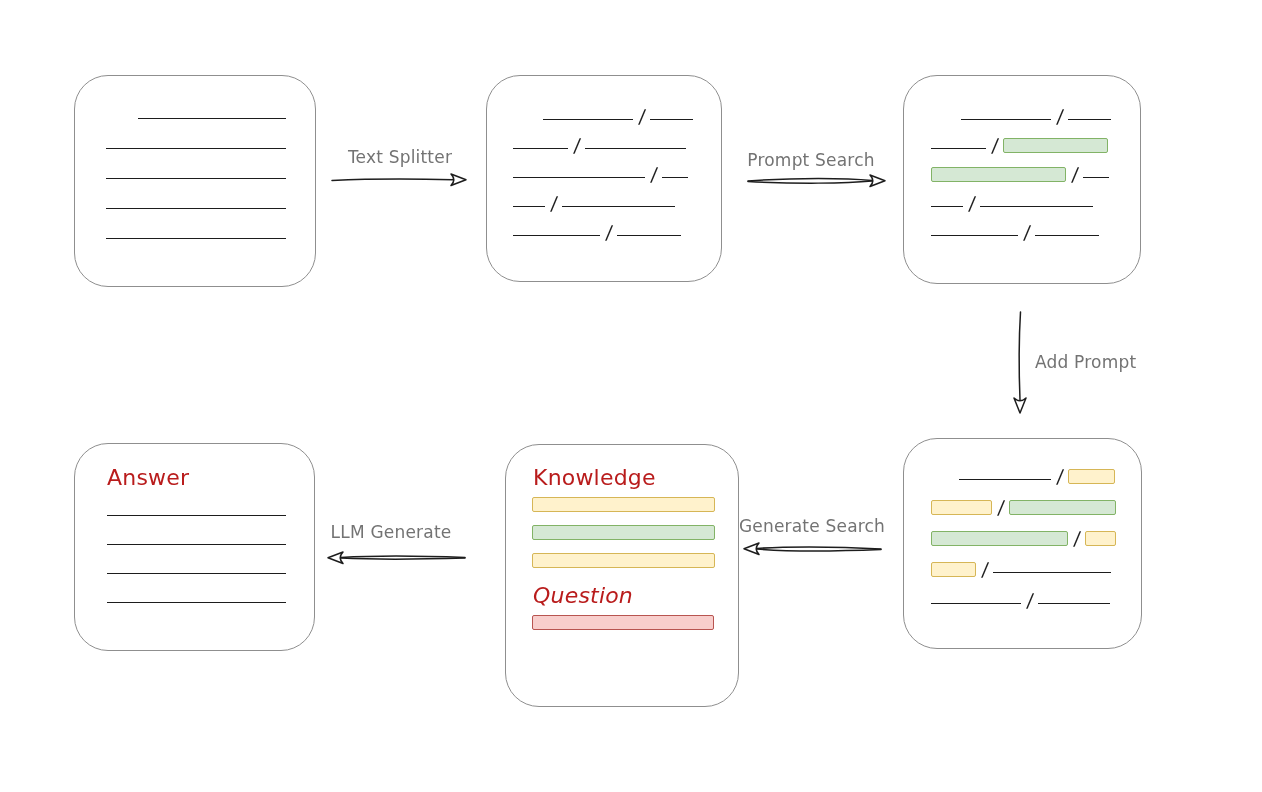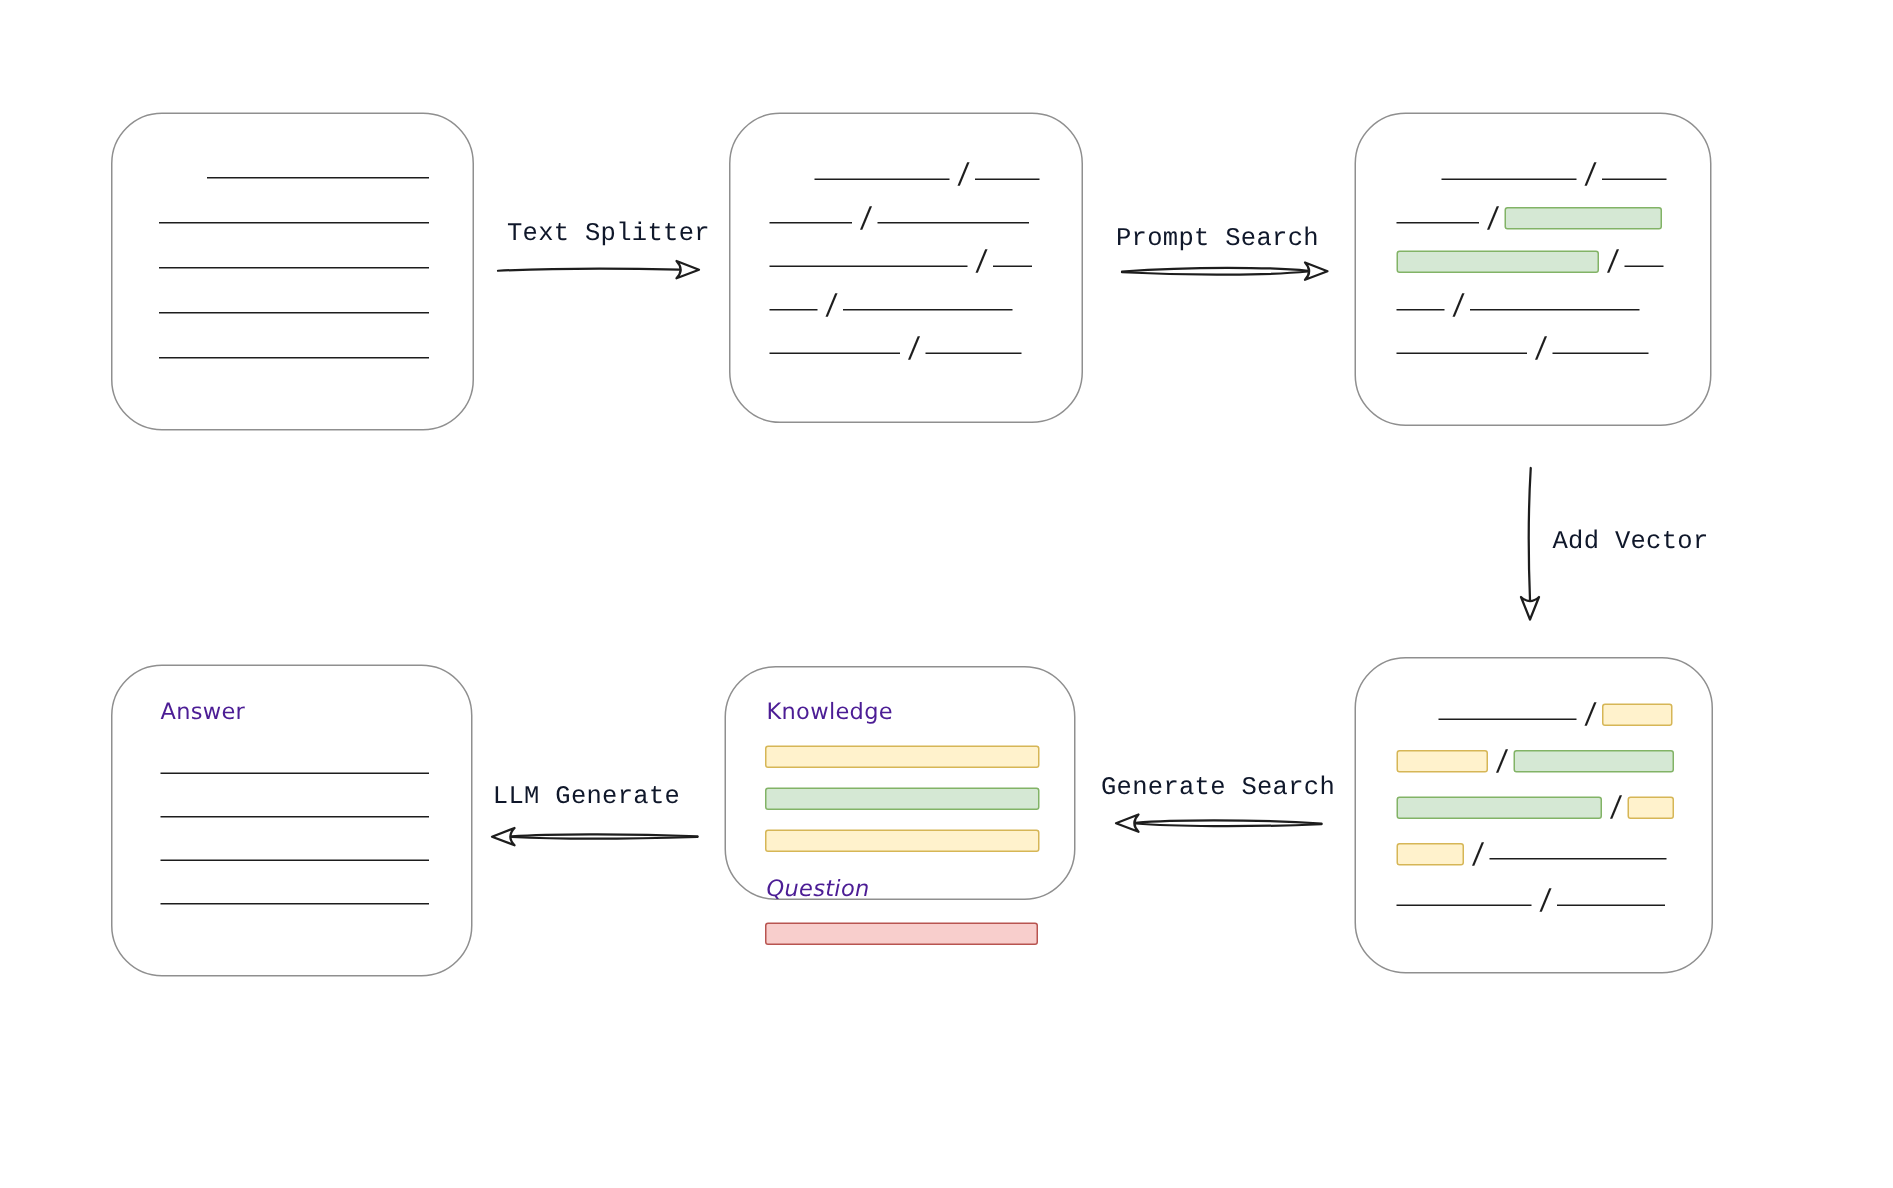--- a/index.html
+++ b/index.html
@@ -9,21 +9,21 @@
   }
   
   .box{
     position:absolute;background:#ffffff;border:1.4px solid #8f8f8f;border-radius:34px;
     box-sizing:border-box;
   }
   #box-document{left:74px;top:75px;width:242px;height:212px;}
   #box-split{left:486px;top:75px;width:236px;height:207px;}
   #box-vector{left:903px;top:75px;width:238px;height:209px;}
   #box-context{left:903px;top:438px;width:239px;height:211px;}
-  #box-prompt{left:483px;top:444px;width:234px;height:156px;}
+  #box-prompt{left:505px;top:444px;width:234px;height:263px;}
   #box-answer{left:74px;top:443px;width:241px;height:208px;}
 
   
   .rows{box-sizing:border-box;}
   #box-document .rows{padding:16px 0 0 31px;}
   #box-document .seg-row{height:30px;}
   #box-split .rows{padding:19px 0 0 26px;}
   #box-split .seg-row{height:29px;}
   #box-vector .rows{padding:19px 0 0 27px;}
   #box-vector .seg-row{height:29px;}
@@ -40,21 +40,21 @@
     display:inline-block;font-size:19px;line-height:15px;font-weight:500;
     margin:0 5px 0 6px;color:#1d1d1d;transform:skewX(-6deg);
   }
   .seg-chip{
     display:inline-block;height:13px;margin-bottom:0;border-radius:2px;box-sizing:content-box;
   }
   .chip-green{background:#d5e8d4;border:1.6px solid #82b366;}
   .chip-yellow{background:#fff2cc;border:1.6px solid #d6b656;}
 
   
-  .box-label{position:absolute;font-size:15px;letter-spacing:.2px;color:#4c1d95;}
+  .box-label{position:absolute;font-size:22px;letter-spacing:.2px;color:#b91c1c;}
   #box-prompt .label-knowledge{left:27px;top:20px;}
   #box-prompt .label-question{left:27px;top:138px;font-style:italic;}
   #box-prompt .bars-knowledge{position:absolute;left:26px;top:52px;}
   #box-prompt .bars-question{position:absolute;left:26px;top:170px;}
   .bar{height:13px;border-radius:2px;margin-bottom:13px;}
   .bar-yellow{width:181px;background:#fff2cc;border:1.6px solid #d6b656;}
   .bar-green{width:181px;background:#d5e8d4;border:1.6px solid #82b366;}
   .bar-red{width:180px;background:#f8cecc;border:1.6px solid #b85450;}
 
   
@@ -64,21 +64,21 @@
   .arrow{position:absolute;overflow:visible;}
   .arrow path{stroke:#1d1d1d;stroke-width:1.5;fill:none;stroke-linecap:round;}
   .arrow path.head{fill:#ffffff;stroke-linejoin:round;}
   #arrow-text-splitter{left:330px;top:169px;}
   #arrow-vector-search{left:746px;top:170px;}
   #arrow-add-context{left:1009px;top:310px;}
   #arrow-generate-prompt{left:741px;top:538px;}
   #arrow-llm-response{left:325px;top:547px;}
 
   
-  .flow-label{position:absolute;font-size:17px;letter-spacing:.2px;text-align:center;color:#0f172a;white-space:nowrap;font-family:Liberation Mono, monospace;}
+  .flow-label{position:absolute;font-size:17px;letter-spacing:.2px;text-align:center;color:#737373;white-space:nowrap;}
   #label-text-splitter{left:338px;top:147px;width:124px;}
   #label-vector-search{left:744px;top:150px;width:134px;}
   #label-add-context{left:1035px;top:352px;width:120px;text-align:left;}
   #label-generate-prompt{left:733px;top:516px;width:158px;}
   #label-llm-response{left:324px;top:522px;width:134px;}
 
   .caption{
     position:absolute;left:730px;top:684px;width:490px;text-align:center;
     font-size:18px;letter-spacing:.2px;color:#141414;white-space:nowrap;
   }
@@ -256,18 +256,18 @@
   </svg>
 
   <svg class="arrow" id="arrow-llm-response" width="142" height="22">
     <path d="M140,10.5 C90,8.5 40,9 16,10.5"></path>
     <path d="M140,11 C90,12.5 40,12.2 16,11"></path>
     <path class="head" d="M18,5 L3,10.8 L18,16.5 Q12.5,10.8 18,5 Z"></path>
   </svg>
 
   <div class="flow-label" id="label-text-splitter">Text Splitter</div>
   <div class="flow-label" id="label-vector-search">Prompt Search</div>
-  <div class="flow-label" id="label-add-context">Add Vector</div>
+  <div class="flow-label" id="label-add-context">Add Prompt</div>
   <div class="flow-label" id="label-generate-prompt">Generate Search</div>
   <div class="flow-label" id="label-llm-response">LLM Generate</div>
 
 
 </div>
 
 </body></html>

